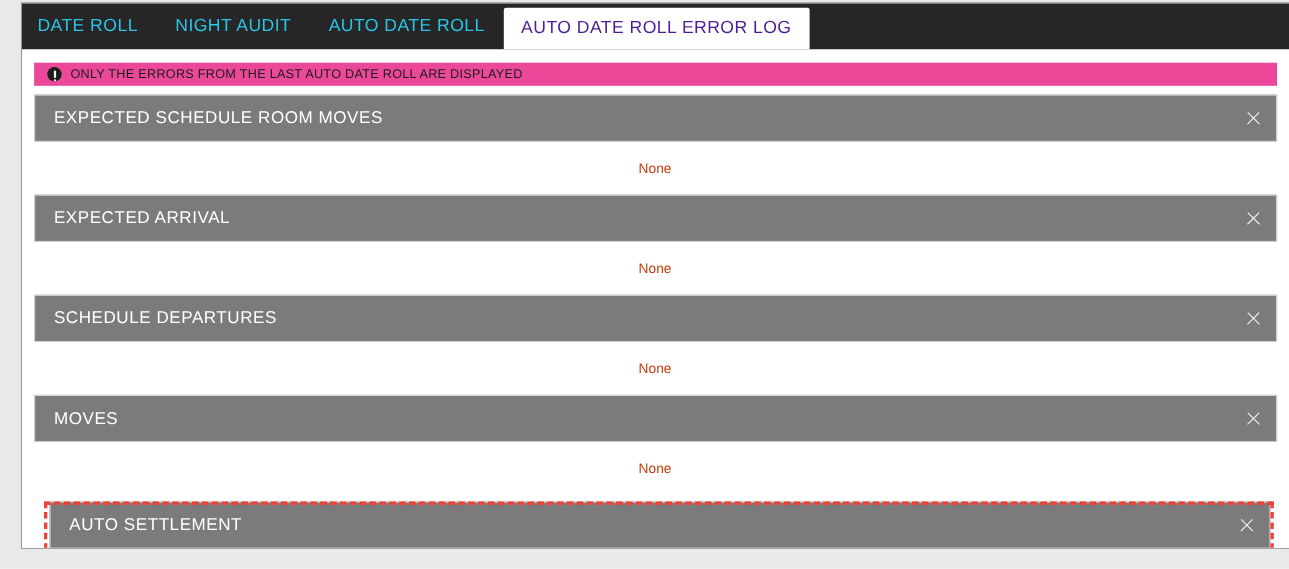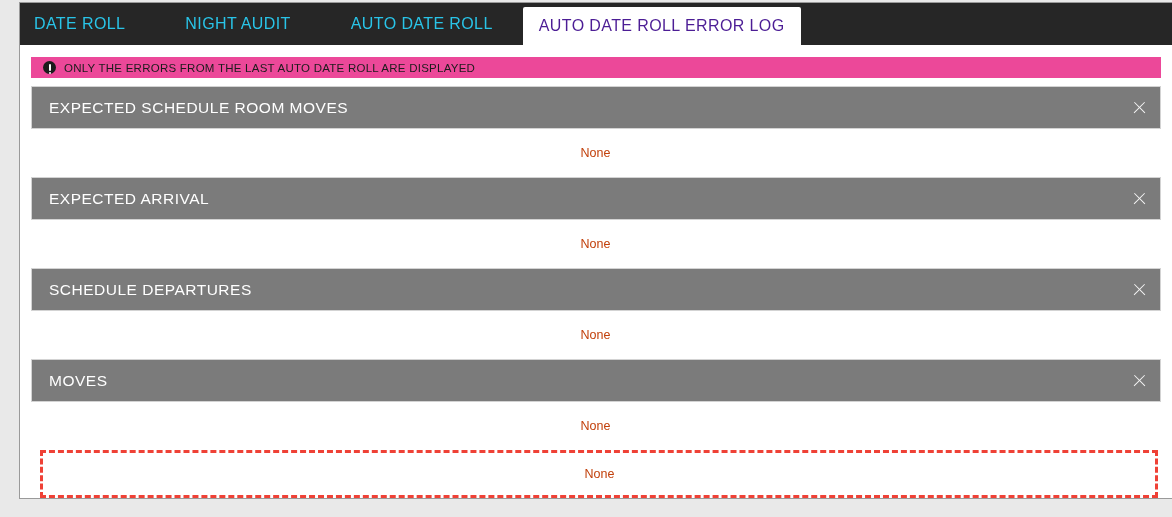--- a/index.html
+++ b/index.html
@@ -34,21 +34,21 @@
     height: 42px;
     background: #262626;
     display: flex;
     align-items: stretch;
     overflow: hidden;
   }
   .tab {
     display: flex;
     align-items: center;
     justify-content: center;
-    padding: 0 30px;
+    padding: 0 17px;
     font-size: 16px;
     letter-spacing: 0.4px;
     color: #29c4e8;
     white-space: nowrap;
     cursor: pointer;
     user-select: none;
   }
   .tab:first-child { padding-left: 14px; }
   .tab.active {
     background: #ffffff;
@@ -255,20 +255,24 @@
           <span class="section-title">MOVES</span>
           <span class="close-icon"></span>
         </div>
         <div class="section-body">
           <span class="section-body-text">None</span>
         </div>
       </div>
 
       <div class="section">
         <div class="highlight-frame"></div>
+        <div class="section-header" style="margin:6px 6px 0 14px;">
+          <span class="section-title">AUTO SETTLEMENT</span>
+          <span class="close-icon"></span>
+        </div>
         <div class="section-body" style="margin:0 6px 0 14px;">
           <span class="section-body-text">None</span>
         </div>
       </div>
 
     </div>
   </div>
 </div>
 
 </body></html>

